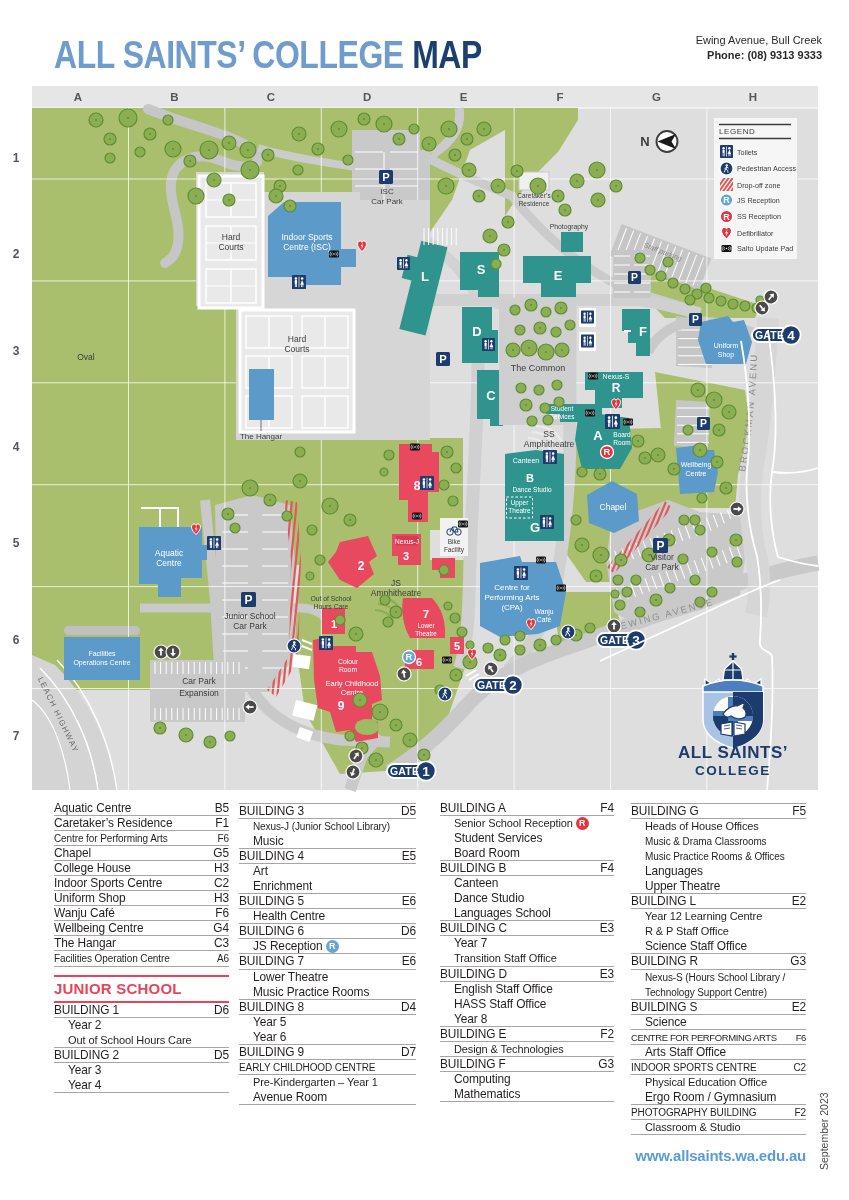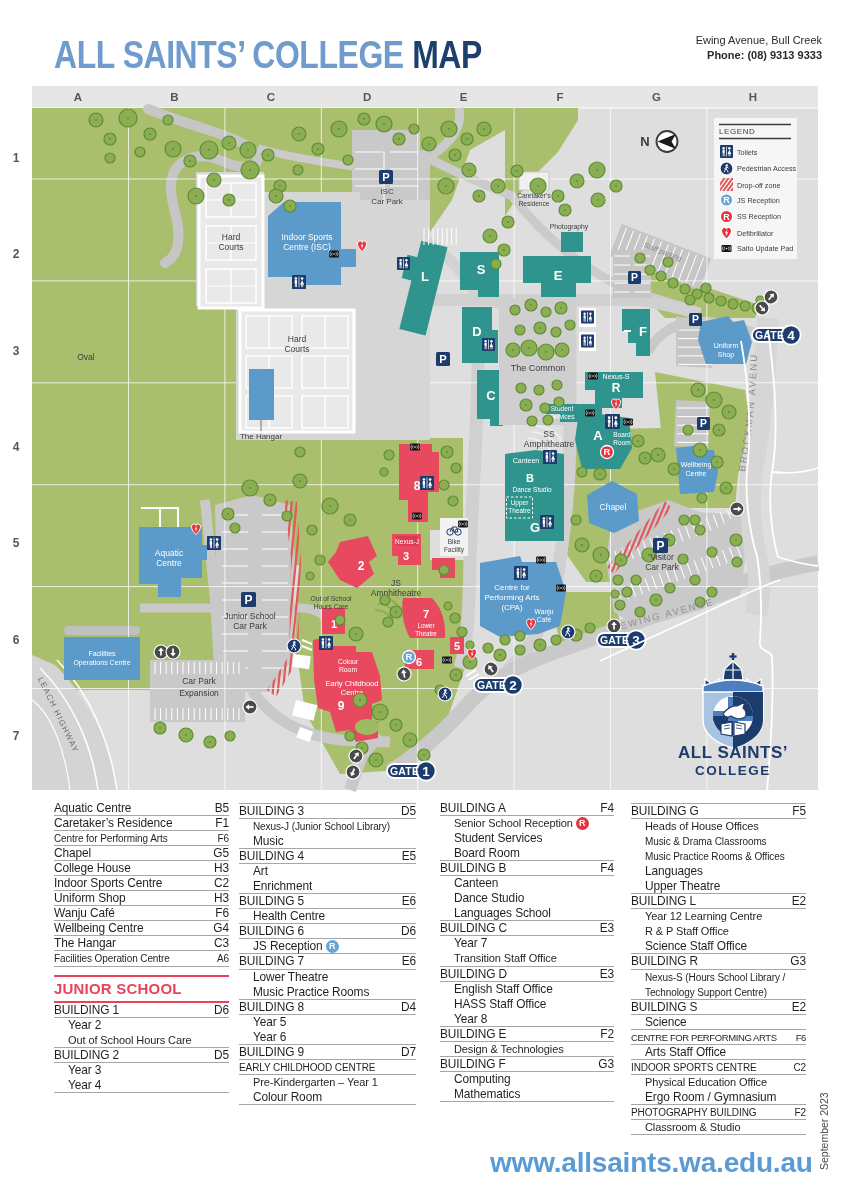--- a/index.html
+++ b/index.html
@@ -13,21 +13,21 @@
 .row.i{padding-left:14px}
 .row.sm{font-size:11px}
 .row.sm2{font-size:10px}
 .row.xs{font-size:9.5px;letter-spacing:-0.4px}
 .gr{position:absolute;right:0}
 .topline{border-top:1px solid #a6a6a6}
 .rj,.rs{display:inline-block;width:13px;height:13px;line-height:13px;border-radius:50%;color:#fff;
  font-size:9px;font-weight:bold;text-align:center;vertical-align:1px}
 .rj{background:#64a5d9}
 .rs{background:#e8323c}
-.url{position:absolute;left:490px;top:1147px;width:316px;text-align:right;font-size:28px;font-weight:bold;color:#5b9bd5;letter-spacing:-0.2px}
+.url{position:absolute;left:490px;top:1147px;width:316px;text-align:right;font-size:15px;font-weight:bold;color:#5b9bd5;letter-spacing:-0.2px}
 .sept{position:absolute;left:818px;top:1170px;font-size:10.5px;color:#4a4a4a;transform:rotate(-90deg);transform-origin:0 0;white-space:nowrap}
 .htitle{position:absolute;left:54px;top:34px;font-size:38px;font-weight:bold;letter-spacing:-0.5px;color:#6f9bcd;transform:scaleX(0.84);transform-origin:0 50%}
 .htitle b{color:#1d3f6e}
 .haddr{position:absolute;right:27px;top:33px;text-align:right;font-size:11px;color:#2a2a2a;line-height:15px}
 </style></head>
 <body>
 
 <div class="htitle">ALL SAINTS’ COLLEGE <b>MAP</b></div>
 
 <div class="haddr">Ewing Avenue, Bull Creek<br><b>Phone: (08) 9313 9333</b></div>
@@ -1189,21 +1189,21 @@
     <div class="row b i">JS Reception <span class="rj">R</span></div>
     <div class="row b">BUILDING 7<span class="gr">E6</span></div>
     <div class="row n i">Lower Theatre</div>
     <div class="row b i">Music Practice Rooms</div>
     <div class="row b">BUILDING 8<span class="gr">D4</span></div>
     <div class="row n i">Year 5</div>
     <div class="row b i">Year 6</div>
     <div class="row b">BUILDING 9<span class="gr">D7</span></div>
     <div class="row b sm2">EARLY CHILDHOOD CENTRE</div>
     <div class="row n sm i">Pre-Kindergarten – Year 1</div>
-    <div class="row b i">Colour Room</div>
+    <div class="row b i">Avenue Room</div>
 </div>
 
 <div class="col" style="left:440px;top:801px;width:174px">
   <div class="row b">BUILDING A<span class="gr">F4</span></div>
     <div class="row n sm i">Senior School Reception <span class="rs">R</span></div>
     <div class="row n i">Student Services</div>
     <div class="row b i">Board Room</div>
     <div class="row b">BUILDING B<span class="gr">F4</span></div>
     <div class="row n i">Canteen</div>
     <div class="row n i">Dance Studio</div>

